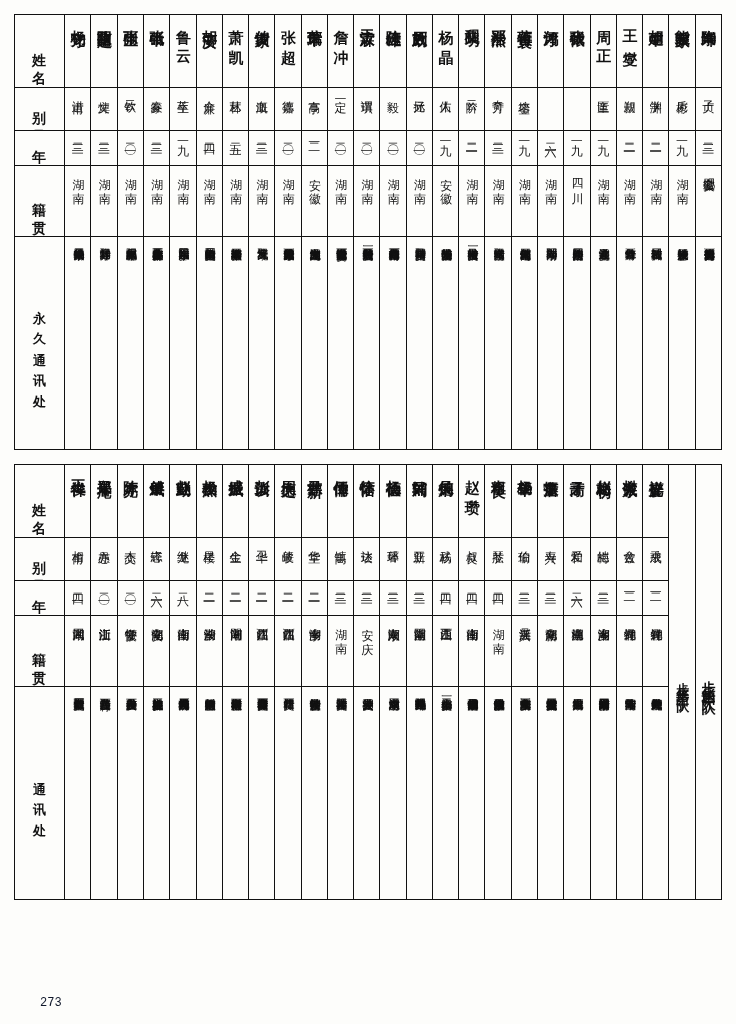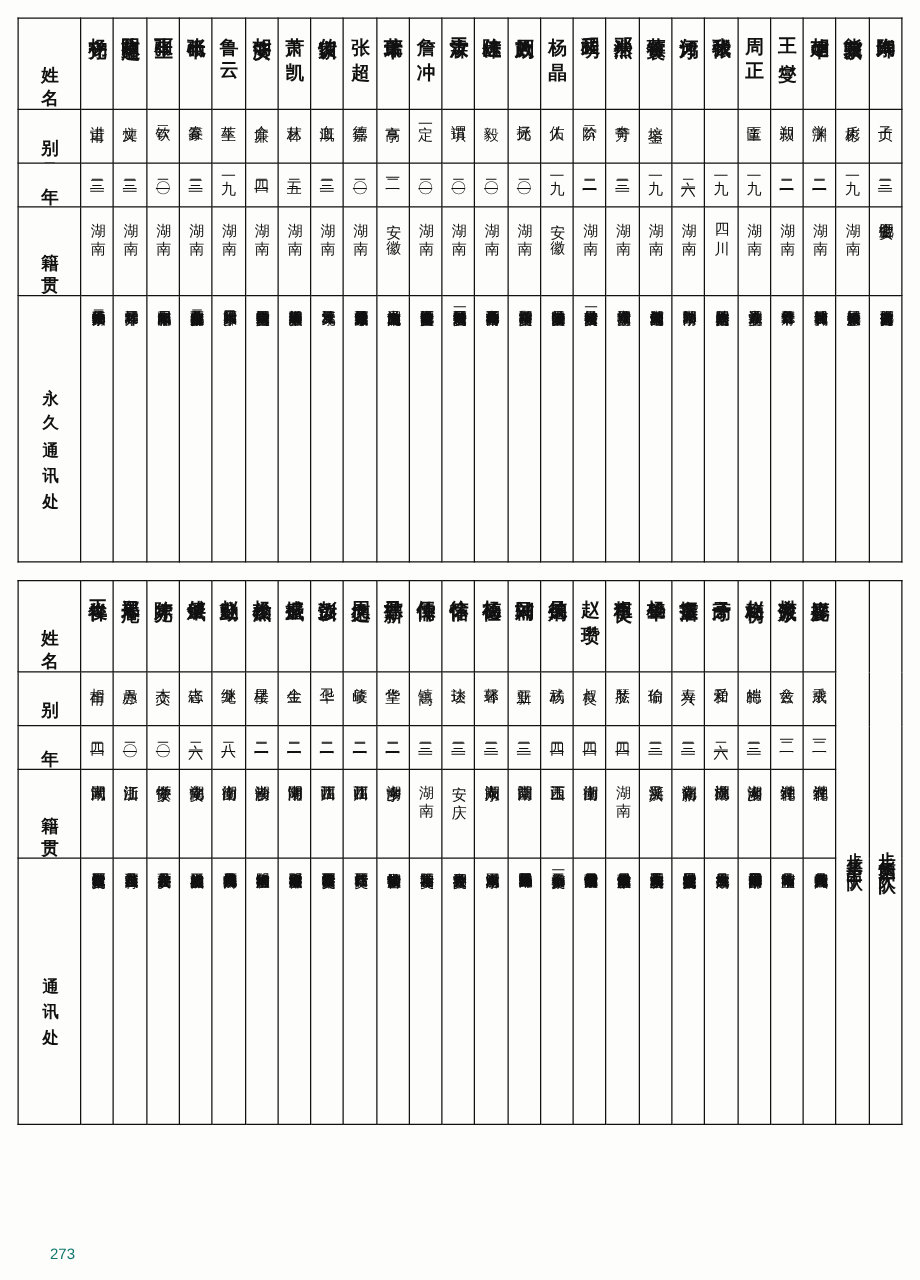--- a/index.html
+++ b/index.html
@@ -64,21 +64,21 @@
   .hdr-wide{font-size:13px;font-weight:700;letter-spacing:3px;}
 
   .blockgap{height:14px;}
 
   
   .unitcap{font-size:14px;font-weight:700;letter-spacing:4px;}
   .unitcap2{font-size:13px;font-weight:700;letter-spacing:3px;}
 
   .pagenum{
     position:absolute;left:40px;bottom:14px;
-    font-size:12px;font-family:Liberation Sans, sans-serif;color:#0f766e;
+    font-size:12px;font-family:Liberation Mono, monospace;color:#0f172a;
   }
   .outer{border:1px solid #111;}
 </style>
 </head>
 <body>
 
 <div class="page">
 
   <table class="grid outer">
     <colgroup>

